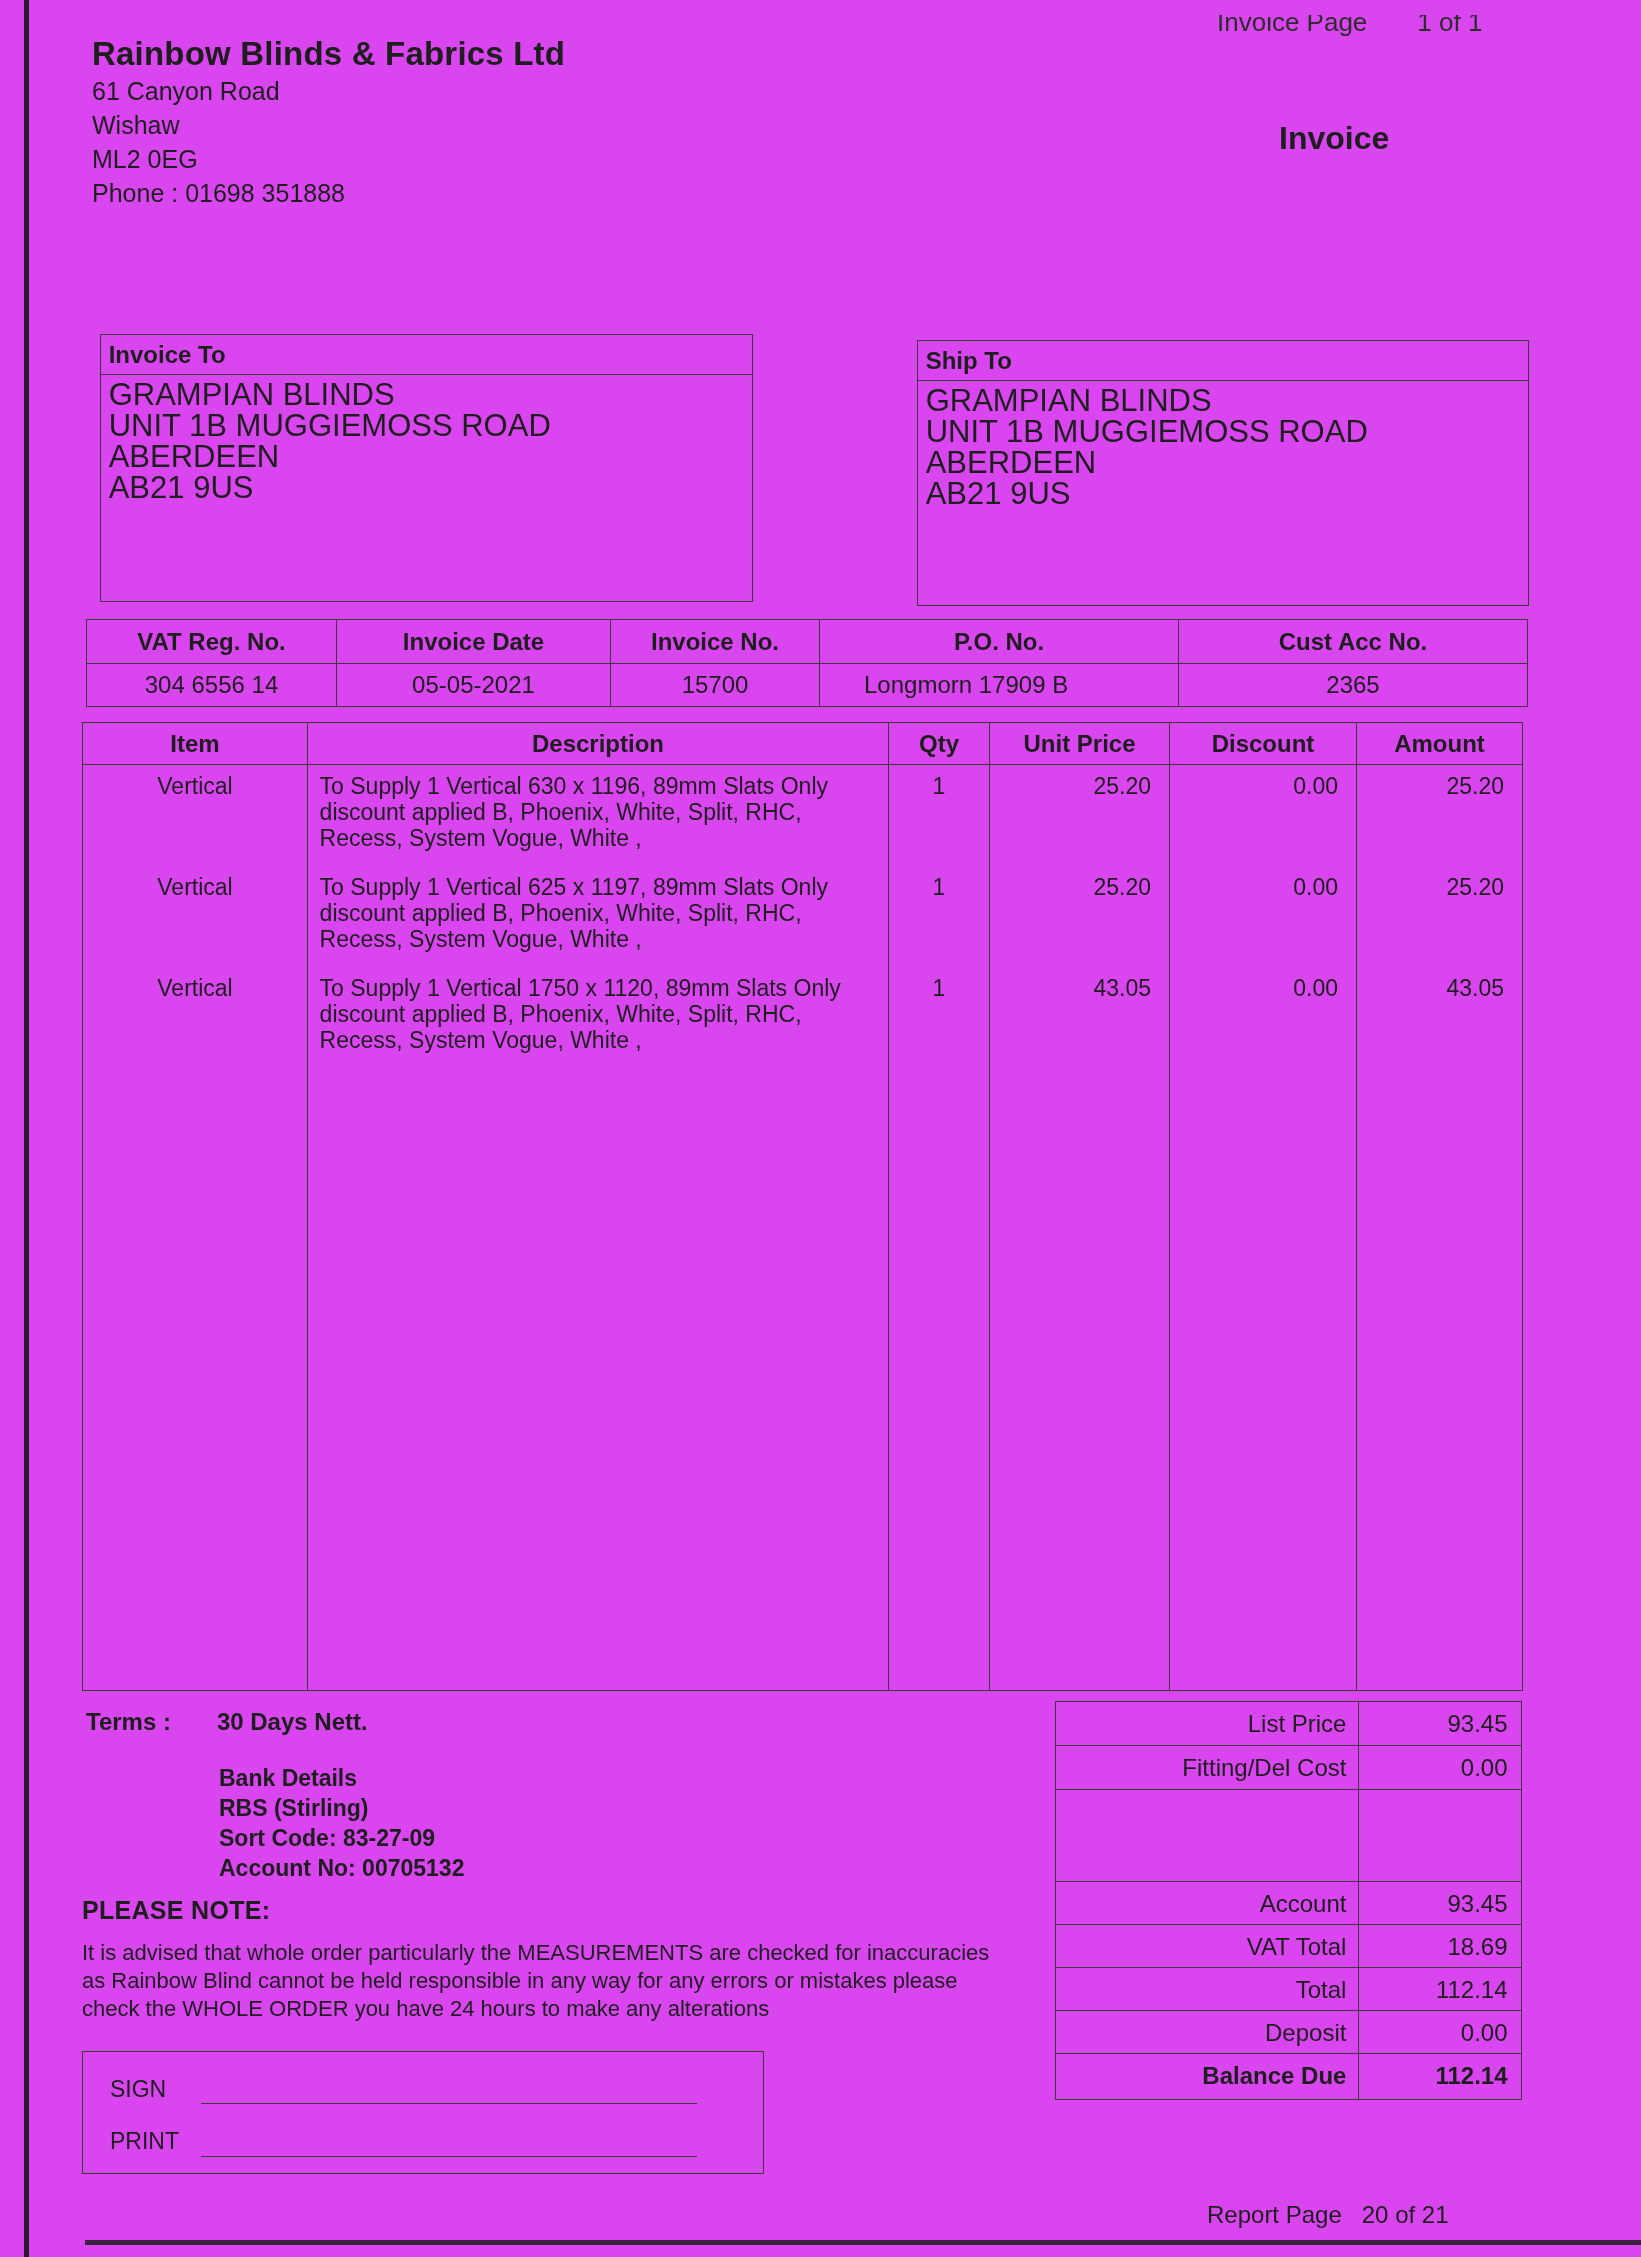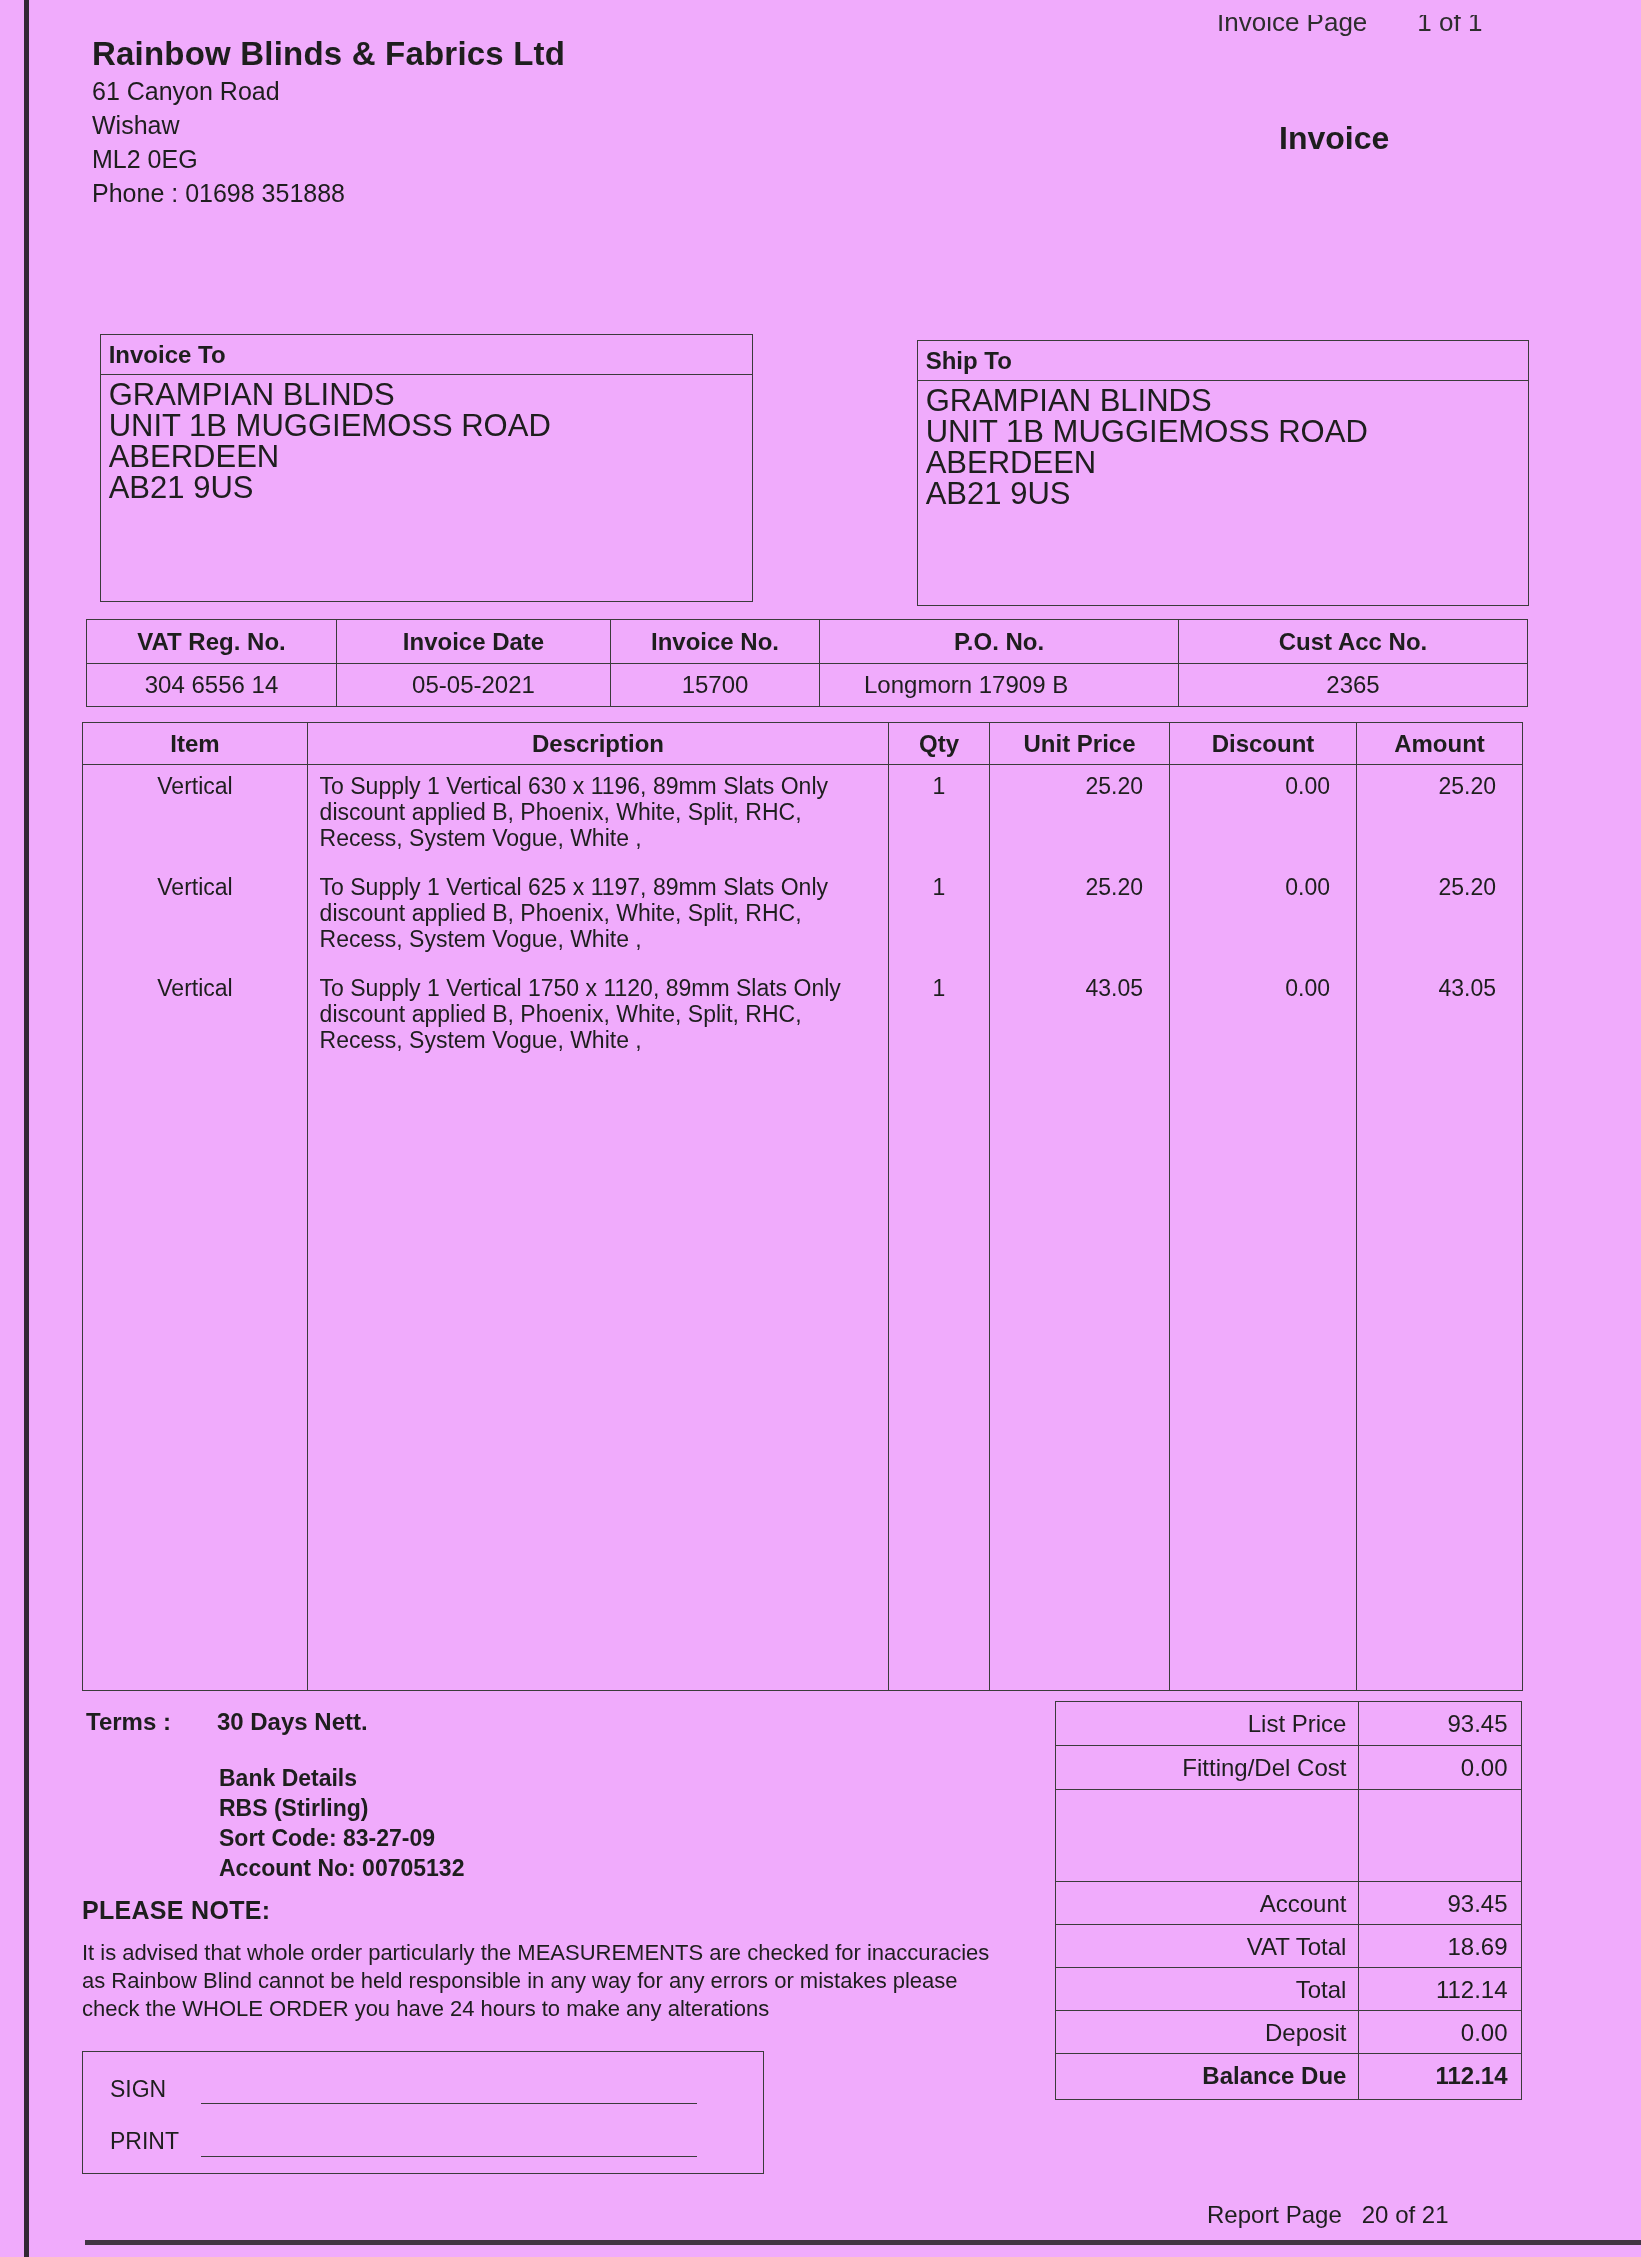--- a/index.html
+++ b/index.html
@@ -1,20 +1,20 @@
 <!DOCTYPE html>
 <html><head>
 <meta charset="utf-8">
 <style>
   * { box-sizing: border-box; margin: 0; padding: 0; }
   html,body { background:#d9d9d6; }
   .page {
     position: relative;
     width: 1641px; height: 2257px;
-    background: #f0abfc;
+    background: #d946ef;
     font-family: "Liberation Sans", "DejaVu Sans", sans-serif;
     color: #1e1e1e;
     overflow: hidden;
   }
   .abs { position: absolute; }
 
   
   .edge-left  { left:24px; top:0; width:4.8px; height:2257px; background:#101010; opacity:.85; }
   .edge-bottom{ left:85px; top:2240px; width:1560px; height:4.8px; background:#161616; opacity:.8; }
 
@@ -52,21 +52,21 @@
   .icell { border-right:1.9px solid #3b3b3b; }
   .icell:last-child { border-right:none; }
   .ihead { height:42px; }
   .ihead .icell { display:flex; align-items:center; justify-content:center; font-size:24px; font-weight:bold; border-bottom:1.9px solid #3b3b3b; }
   .ibody { flex:1; display:flex; flex-direction:column; }
   .idata { min-height:100px; }
   .idata .icell { font-size:23px; padding-top:7.7px; }
   .cell-item { text-align:center; }
   .cell-desc { padding:7.7px 19.3px 15.4px 11.6px; line-height:26px; }
   .cell-qty { text-align:center; }
-  .cell-num { text-align:right; padding-right:26px; }
+  .cell-num { text-align:right; padding-right:18px; }
   .ifiller { flex:1; }
 
   
   .terms { left:86px; top:1708px; font-size:24px; font-weight:bold; display:flex; }
   .terms-value { margin-left:46px; }
   .bank { left:219px; top:1763px; font-size:23px; font-weight:bold; line-height:30px; }
   .note-title { left:82px; top:1896px; font-size:25px; font-weight:bold; letter-spacing:0.3px; }
   .note-body { left:82px; top:1939px; width:922px; font-size:22px; line-height:28px; }
 
   

